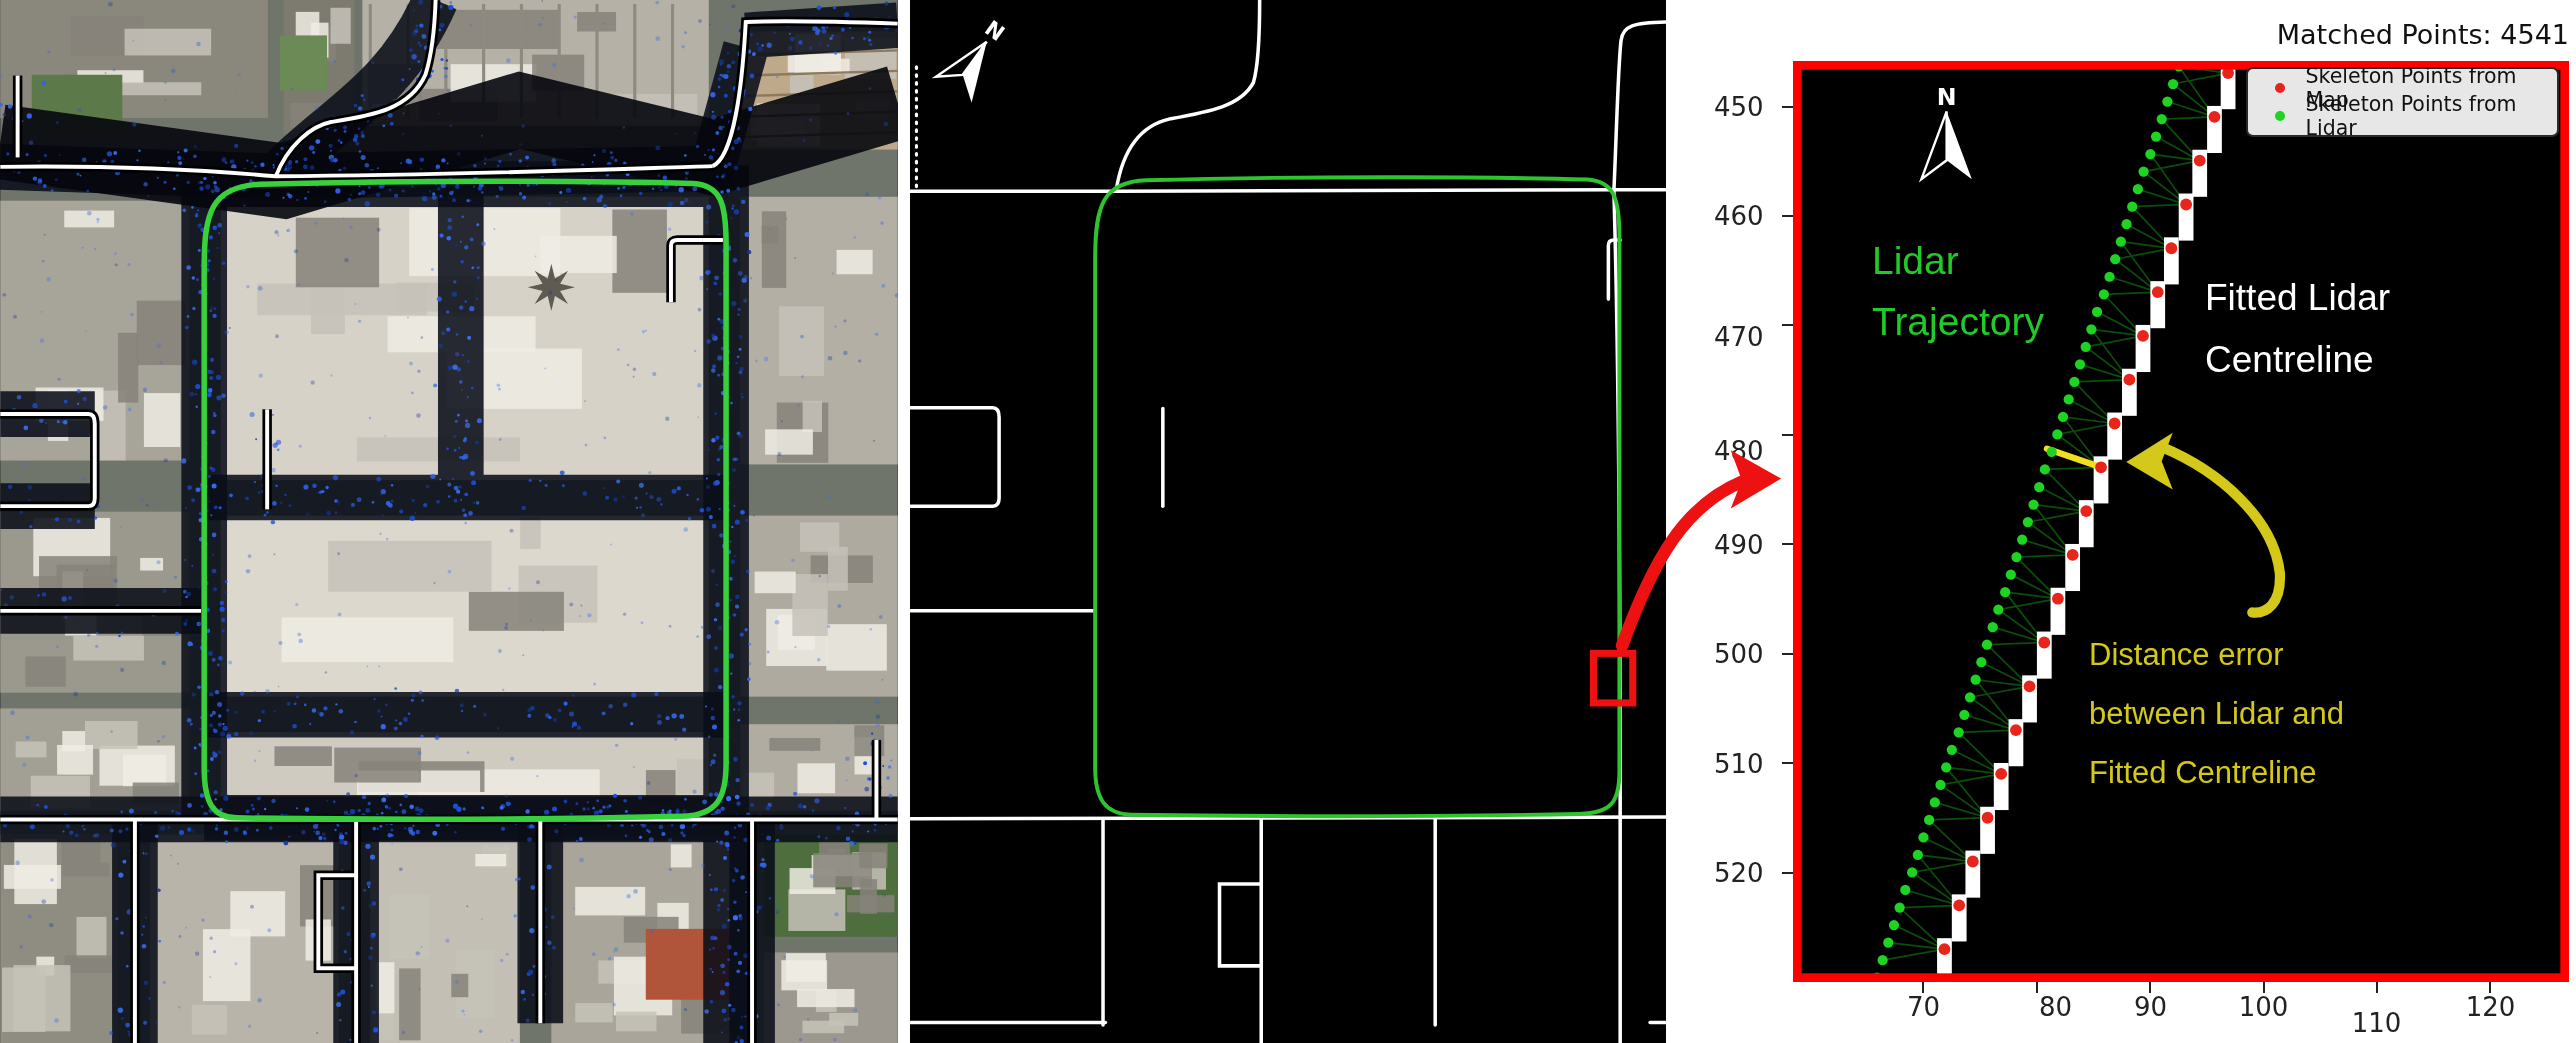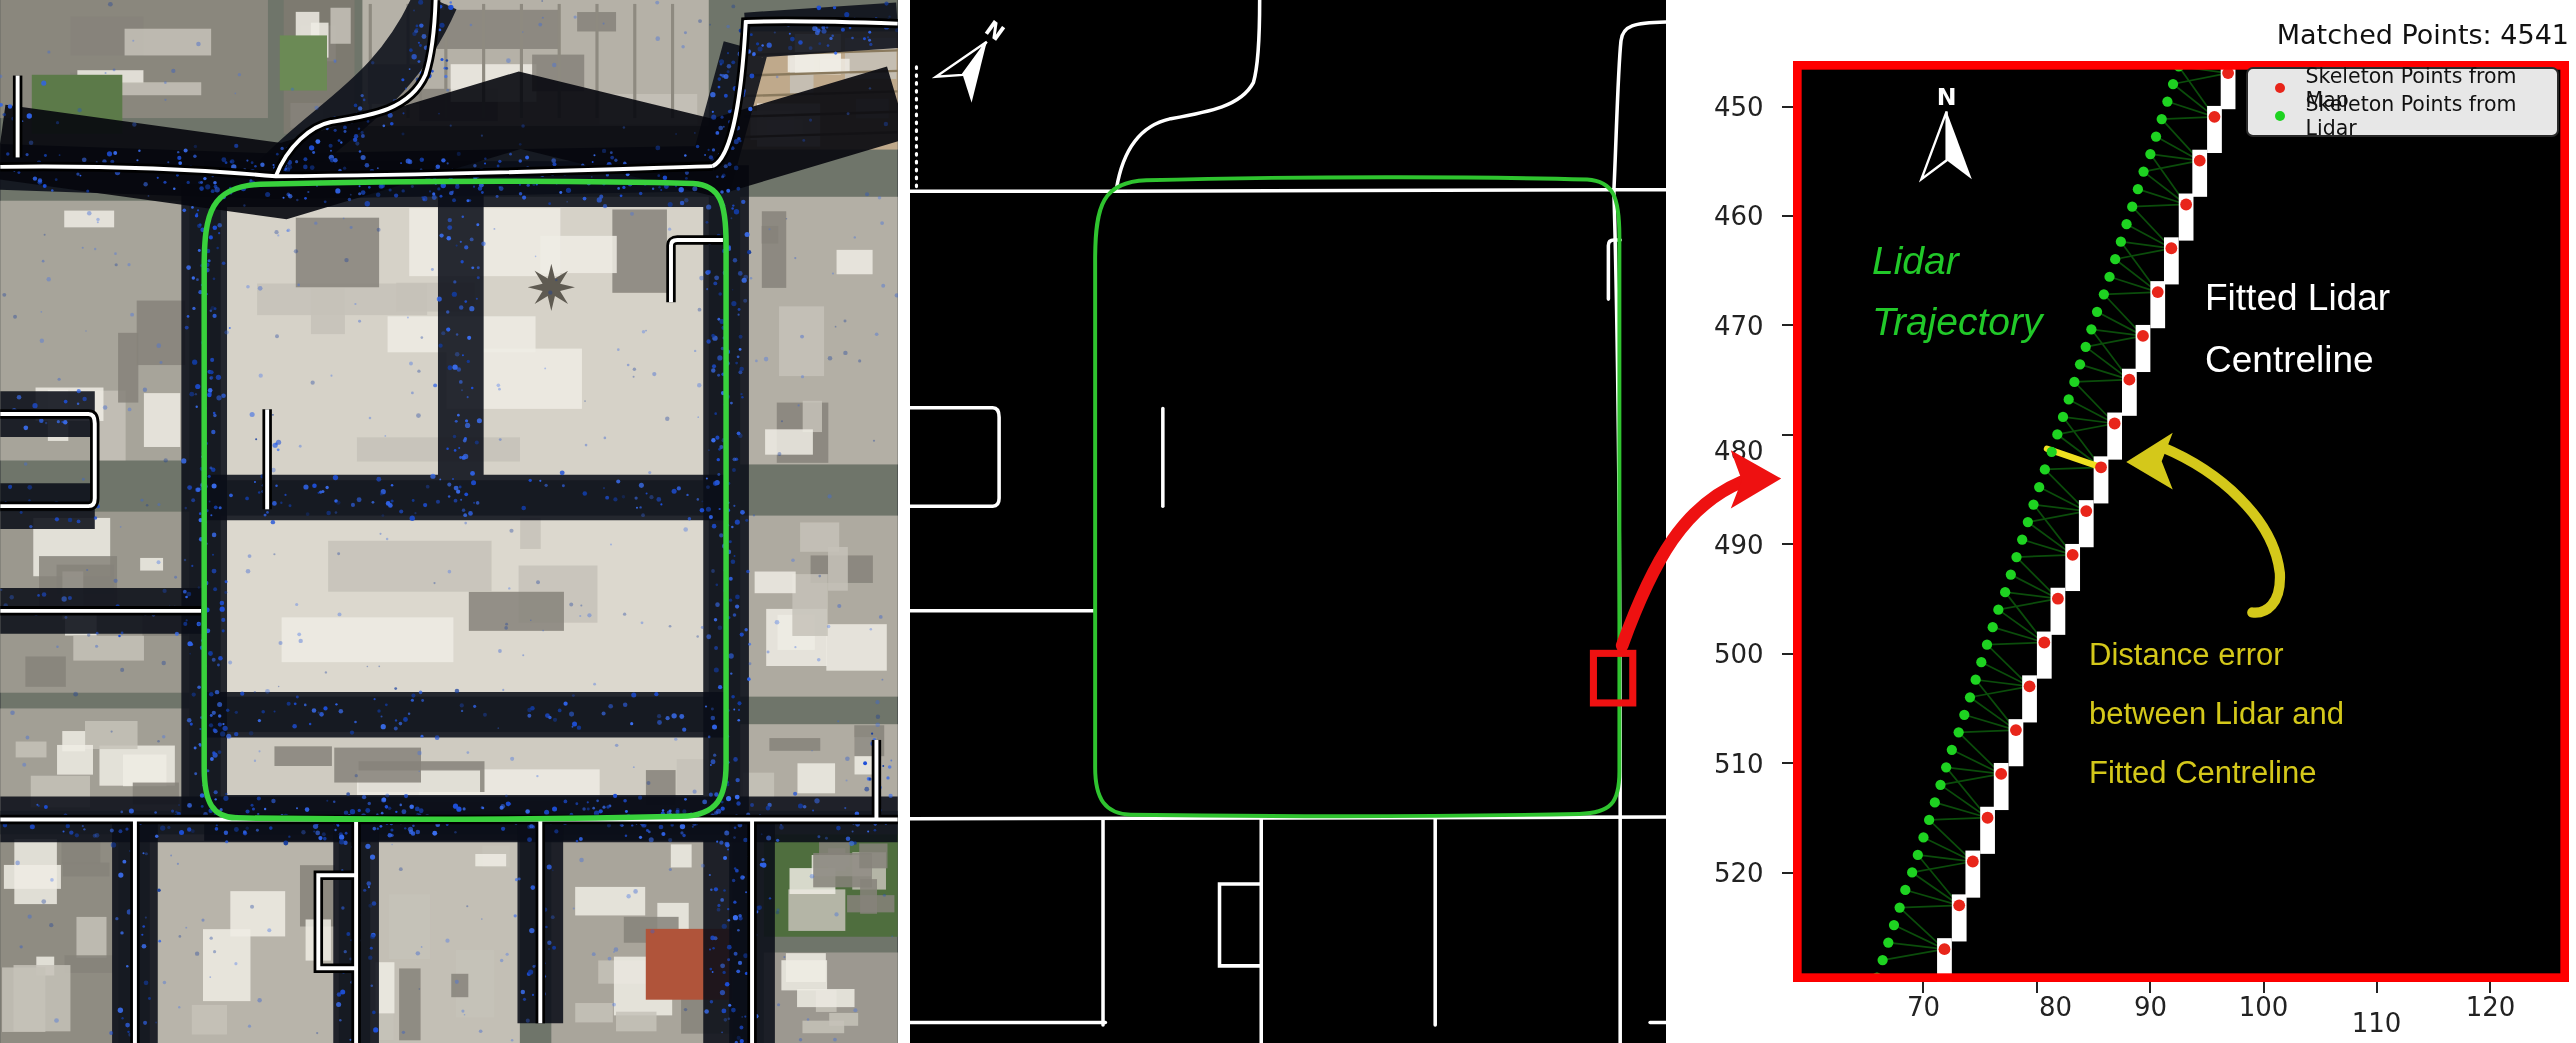--- a/index.html
+++ b/index.html
@@ -2429,21 +2429,21 @@
       <path d="M0,-24 L32,62 L0,38 Z" fill="#fff"></path>
     </g>
     <rect x="5.5" y="5.5" width="974" height="1158" fill="none" stroke="#ff0000" stroke-width="11"></rect>
   </svg>
 
   <div id="yticks">
       <div class="abs ytick-label" style="top: 94px;">450</div>
       <div class="abs tickmark" style="left: 105px; top: 106px; width: 11px; height: 2.4px;"></div>
       <div class="abs ytick-label" style="top: 203px;">460</div>
       <div class="abs tickmark" style="left: 105px; top: 215px; width: 11px; height: 2.4px;"></div>
-      <div class="abs ytick-label" style="top: 313px;">470</div>
+      <div class="abs ytick-label" style="top: 324px;">470</div>
       <div class="abs tickmark" style="left: 105px; top: 324px; width: 11px; height: 2.4px;"></div>
       <div class="abs ytick-label" style="top: 438px;">480</div>
       <div class="abs tickmark" style="left: 105px; top: 434px; width: 11px; height: 2.4px;"></div>
       <div class="abs ytick-label" style="top: 532px;">490</div>
       <div class="abs tickmark" style="left: 105px; top: 543px; width: 11px; height: 2.4px;"></div>
       <div class="abs ytick-label" style="top: 641px;">500</div>
       <div class="abs tickmark" style="left: 105px; top: 653px; width: 11px; height: 2.4px;"></div>
       <div class="abs ytick-label" style="top: 751px;">510</div>
       <div class="abs tickmark" style="left: 105px; top: 762px; width: 11px; height: 2.4px;"></div>
       <div class="abs ytick-label" style="top: 860px;">520</div>
@@ -2468,21 +2468,21 @@
     <div class="legend-row">
       <span class="legend-dot" id="legend-dot-0" style="background: rgb(232, 37, 26);"></span>
       <span>Skeleton Points from Map</span>
     </div>
     <div class="legend-row">
       <span class="legend-dot" id="legend-dot-1" style="background: rgb(30, 211, 33);"></span>
       <span>Skeleton Points from Lidar</span>
     </div>
   </div>
 
-  <div id="ann-lidar" class="ann" style="color: rgb(33, 201, 41); font-style: italic;">
+  <div id="ann-lidar" class="ann" style="color: rgb(33, 201, 41);">
     <div>Lidar</div>
     <div>Trajectory</div>
   </div>
   <div id="ann-fitted" class="ann">
     <div>Fitted Lidar</div>
     <div>Centreline</div>
   </div>
   <div id="ann-distance" class="ann" style="color: rgb(212, 200, 26);">
     <div>Distance error</div>
     <div>between Lidar and</div>

